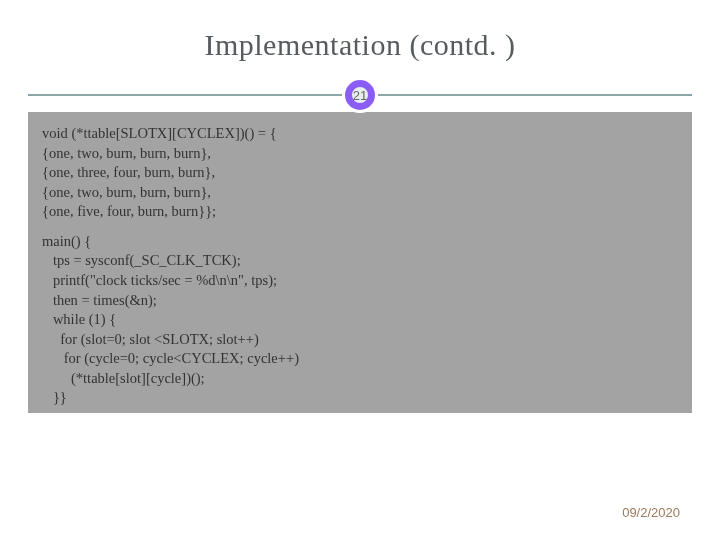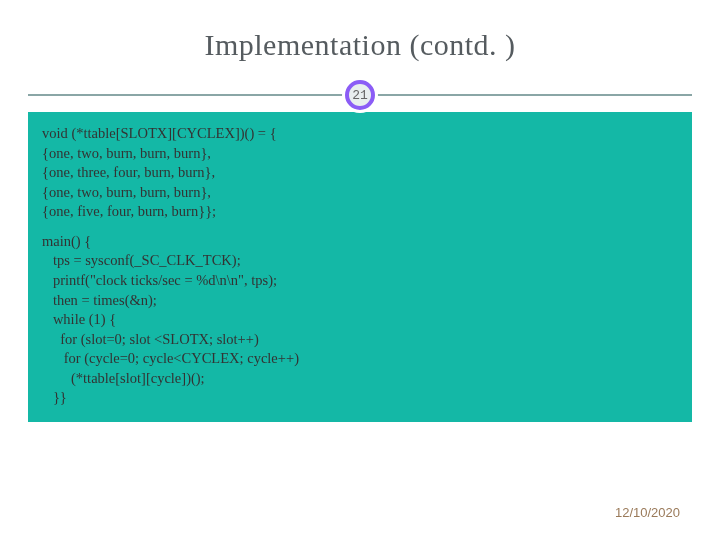--- a/index.html
+++ b/index.html
@@ -43,33 +43,33 @@
   }
   .page-badge {
     position: absolute;
     top: 4px;
     left: 50%;
     transform: translateX(-50%);
     width: 30px;
     height: 30px;
     border-radius: 50%;
     background: #e8eeee;
-    border: 4px solid #8b5cf6;
+    border: 7px solid #8b5cf6;
     display: flex;
     align-items: center;
     justify-content: center;
     font-size: 13px;
     color: #666;
-    font-family: Liberation Mono, monospace;
+    font-family: Liberation Sans, sans-serif;
     box-shadow: 0 0 0 3px #fff;
   }
   .content {
-    background: #14b8a6;
+    background: #a3a3a3;
     margin: 0 28px;
-    padding: 12px 14px 14px 14px;
+    padding: 12px 14px 5px 14px;
   }
   .code-block {
     font-size: 14.5px;
     line-height: 1.35;
     color: #333;
     white-space: pre-wrap;
   }
   .gap {
     height: 10px;
   }
@@ -117,15 +117,15 @@
    tps = sysconf(_SC_CLK_TCK);
    printf("clock ticks/sec = %d\n\n", tps);
    then = times(&amp;n);
    while (1) {
      for (slot=0; slot &lt;SLOTX; slot++)
       for (cycle=0; cycle&lt;CYCLEX; cycle++)
         (*ttable[slot][cycle])();
    }}</div>
   </div>
 
-  <div class="footer-right">12/10/2020</div>
+  <div class="footer-right">09/2/2020</div>
 
 </div>
 
 </body></html>

